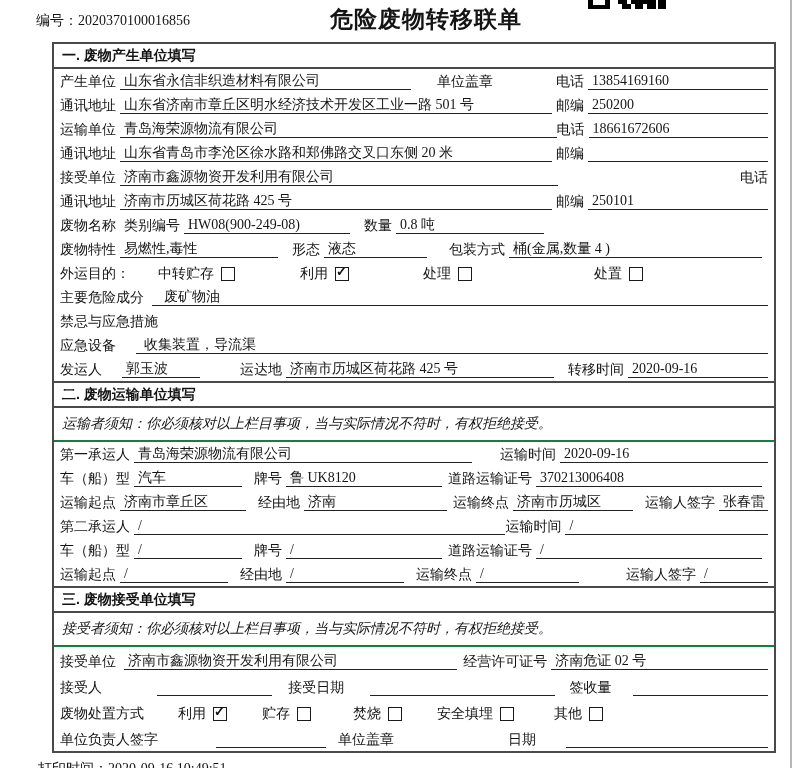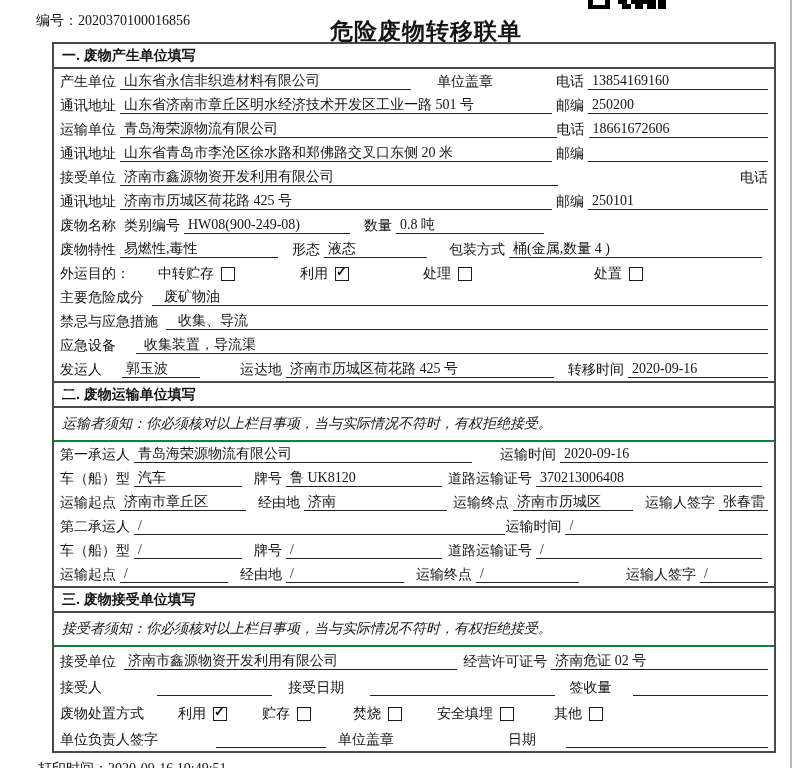--- a/index.html
+++ b/index.html
@@ -4,21 +4,21 @@
 <style>
   html,body{margin:0;padding:0;}
   body{
     width:796px;height:768px;background:#ffffff;color:#141414;
     font-family:"Liberation Serif","DejaVu Serif",serif;
     font-size:14px;overflow:hidden;position:relative;
   }
   .topbar{position:relative;height:42px;}
   .serial{position:absolute;left:36px;top:12px;font-size:14px;white-space:nowrap;}
   .title{
-    position:absolute;left:330px;top:16px;margin:0;
+    position:absolute;left:330px;top:4px;margin:0;
     font-family:"Liberation Sans","DejaVu Sans",sans-serif;
     font-weight:800;font-size:23px;letter-spacing:1px;white-space:nowrap;
   }
   .qr{position:absolute;left:588px;top:0;}
   .form{
     margin-left:52px;width:720px;
     border:2px solid #4a4a4a;
   }
   .sec-h{
     font-family:"Liberation Sans","DejaVu Sans",sans-serif;
@@ -168,21 +168,20 @@
       </span>
     </div>
 
     <div class="row">
       <span class="lbl">主要危险成分</span>
       <span class="u grow pl12" style="margin-left:8px">废矿物油</span>
     </div>
 
     <div class="row">
       <span class="lbl">禁忌与应急措施</span>
-      <span class="u grow pl12" style="margin-left:8px">收集、导流</span>
     </div>
 
     <div class="row">
       <span class="lbl">应急设备</span>
       <span class="u grow pl8" style="margin-left:20px">收集装置，导流渠</span>
     </div>
 
     <div class="row">
       <span class="lbl">发运人</span>
       <span class="u center" style="width:70px;margin-left:20px">郭玉波</span>

